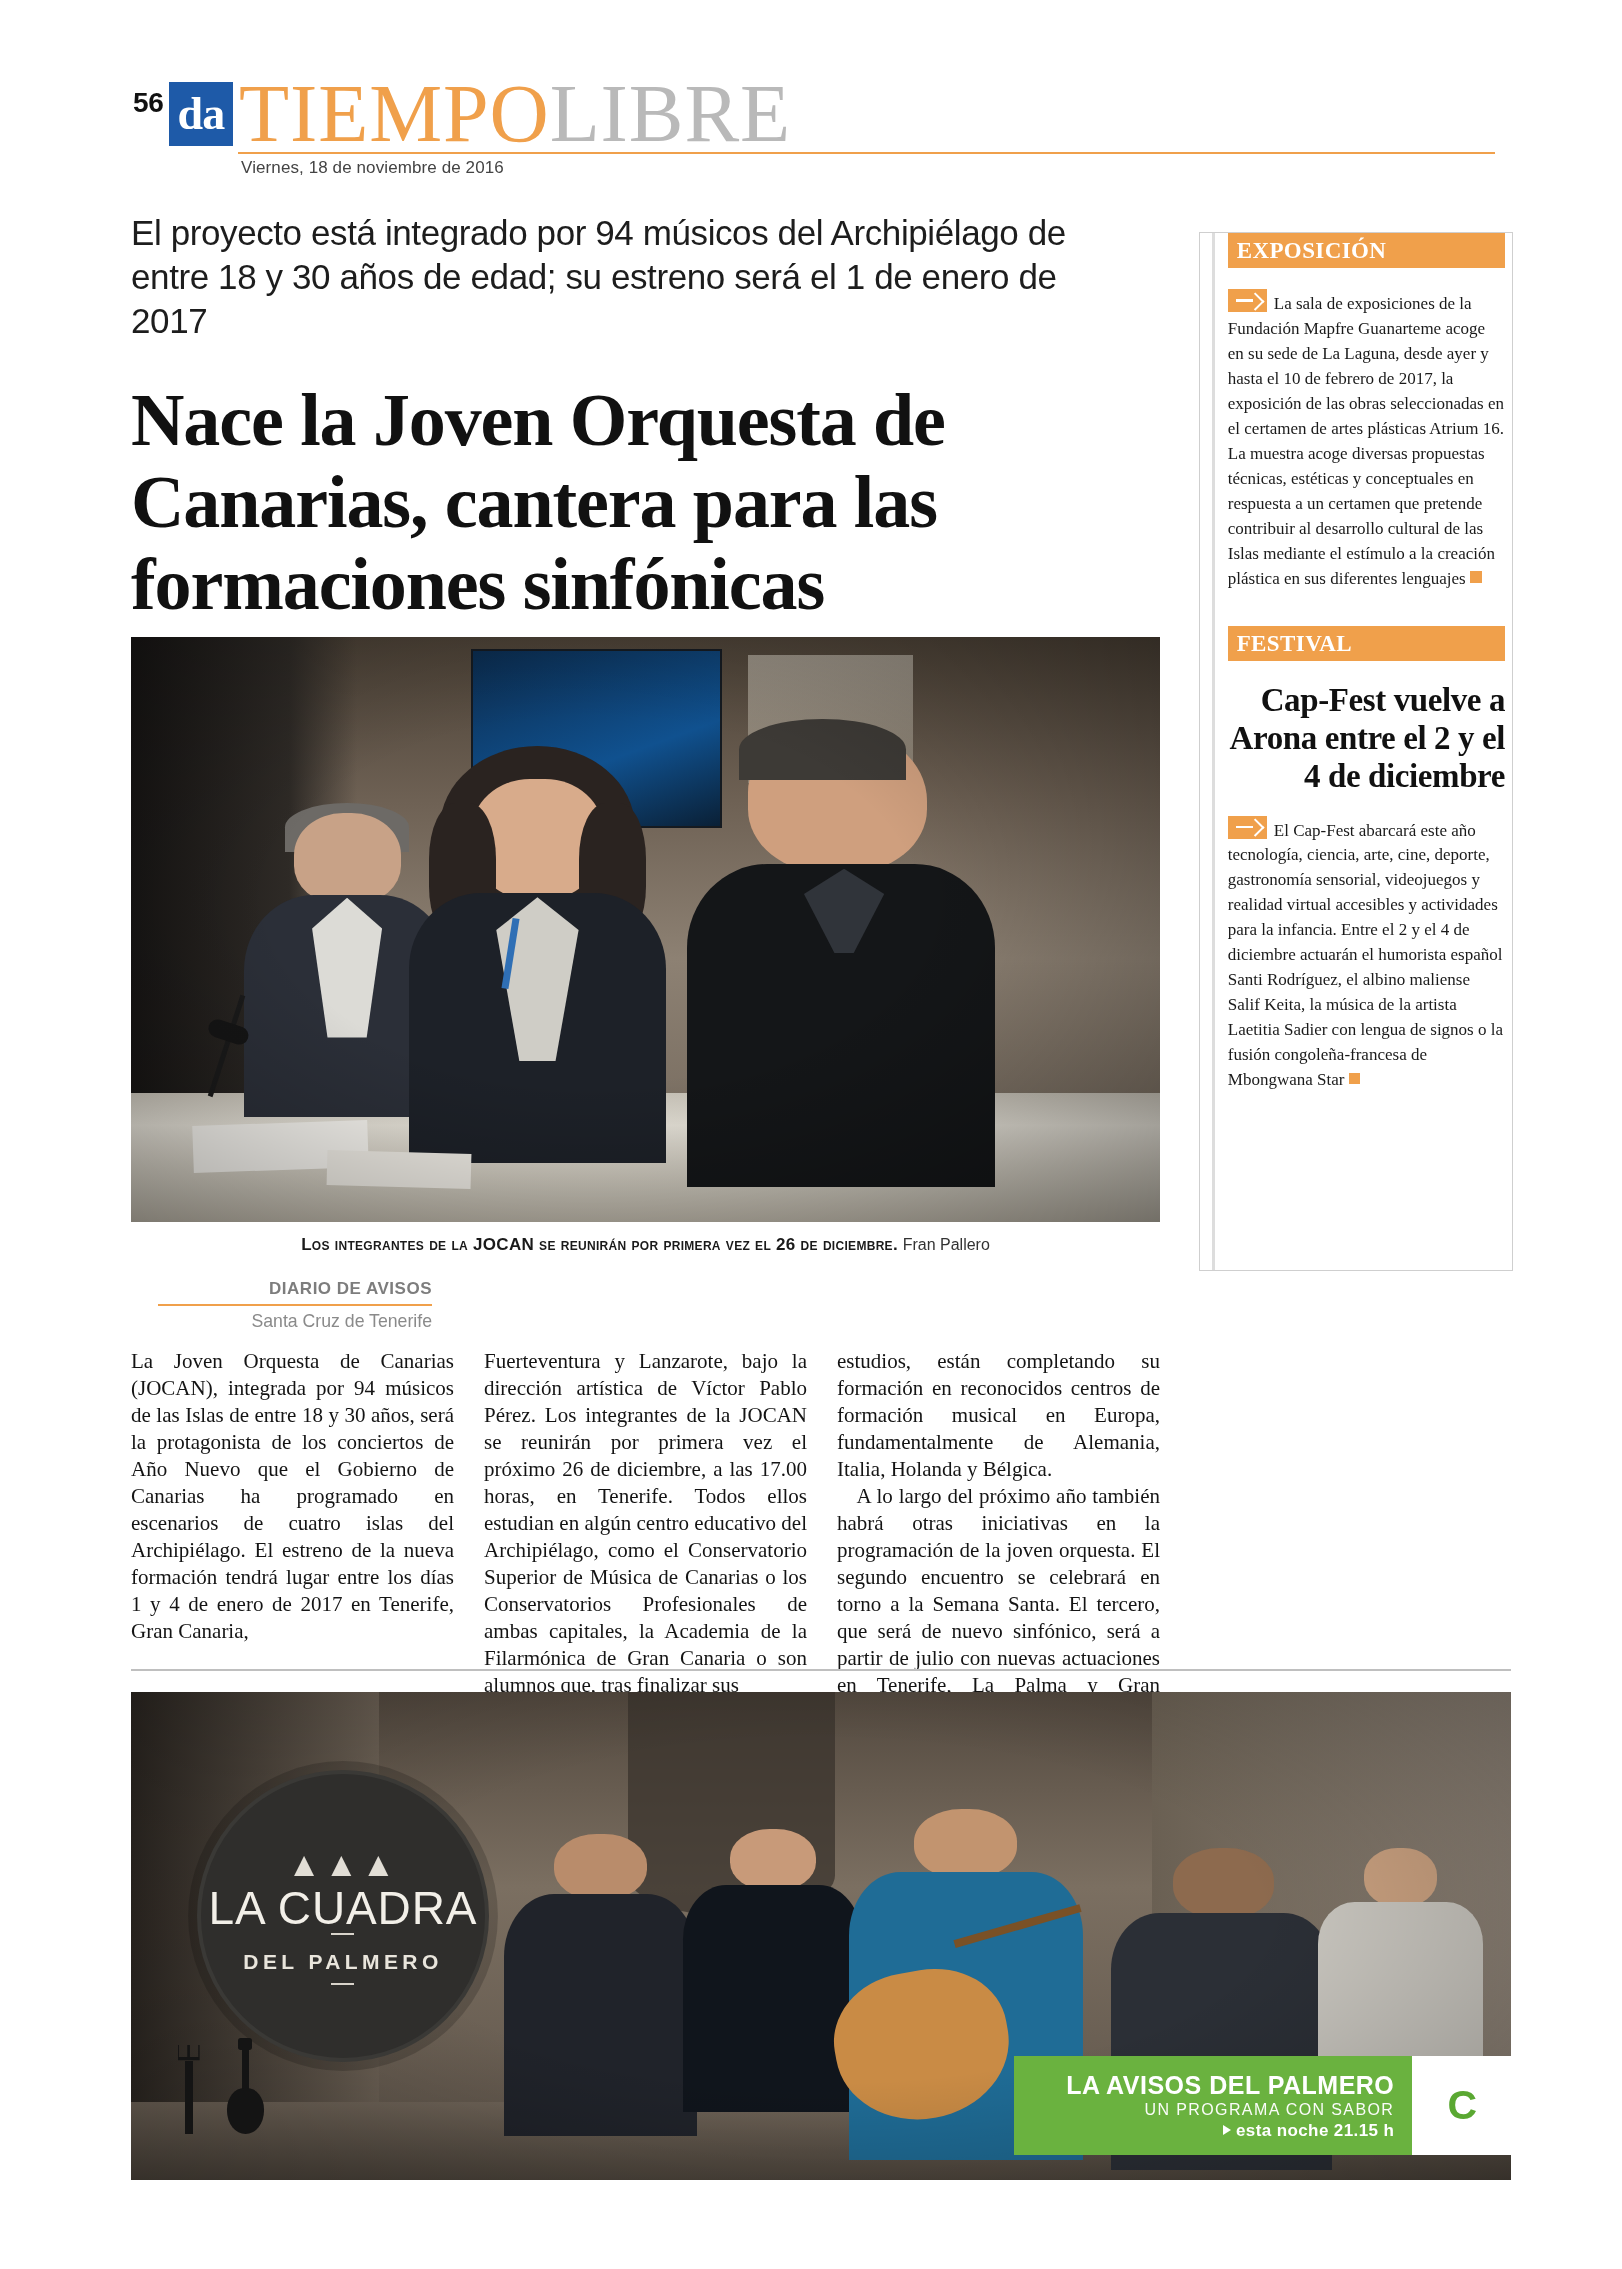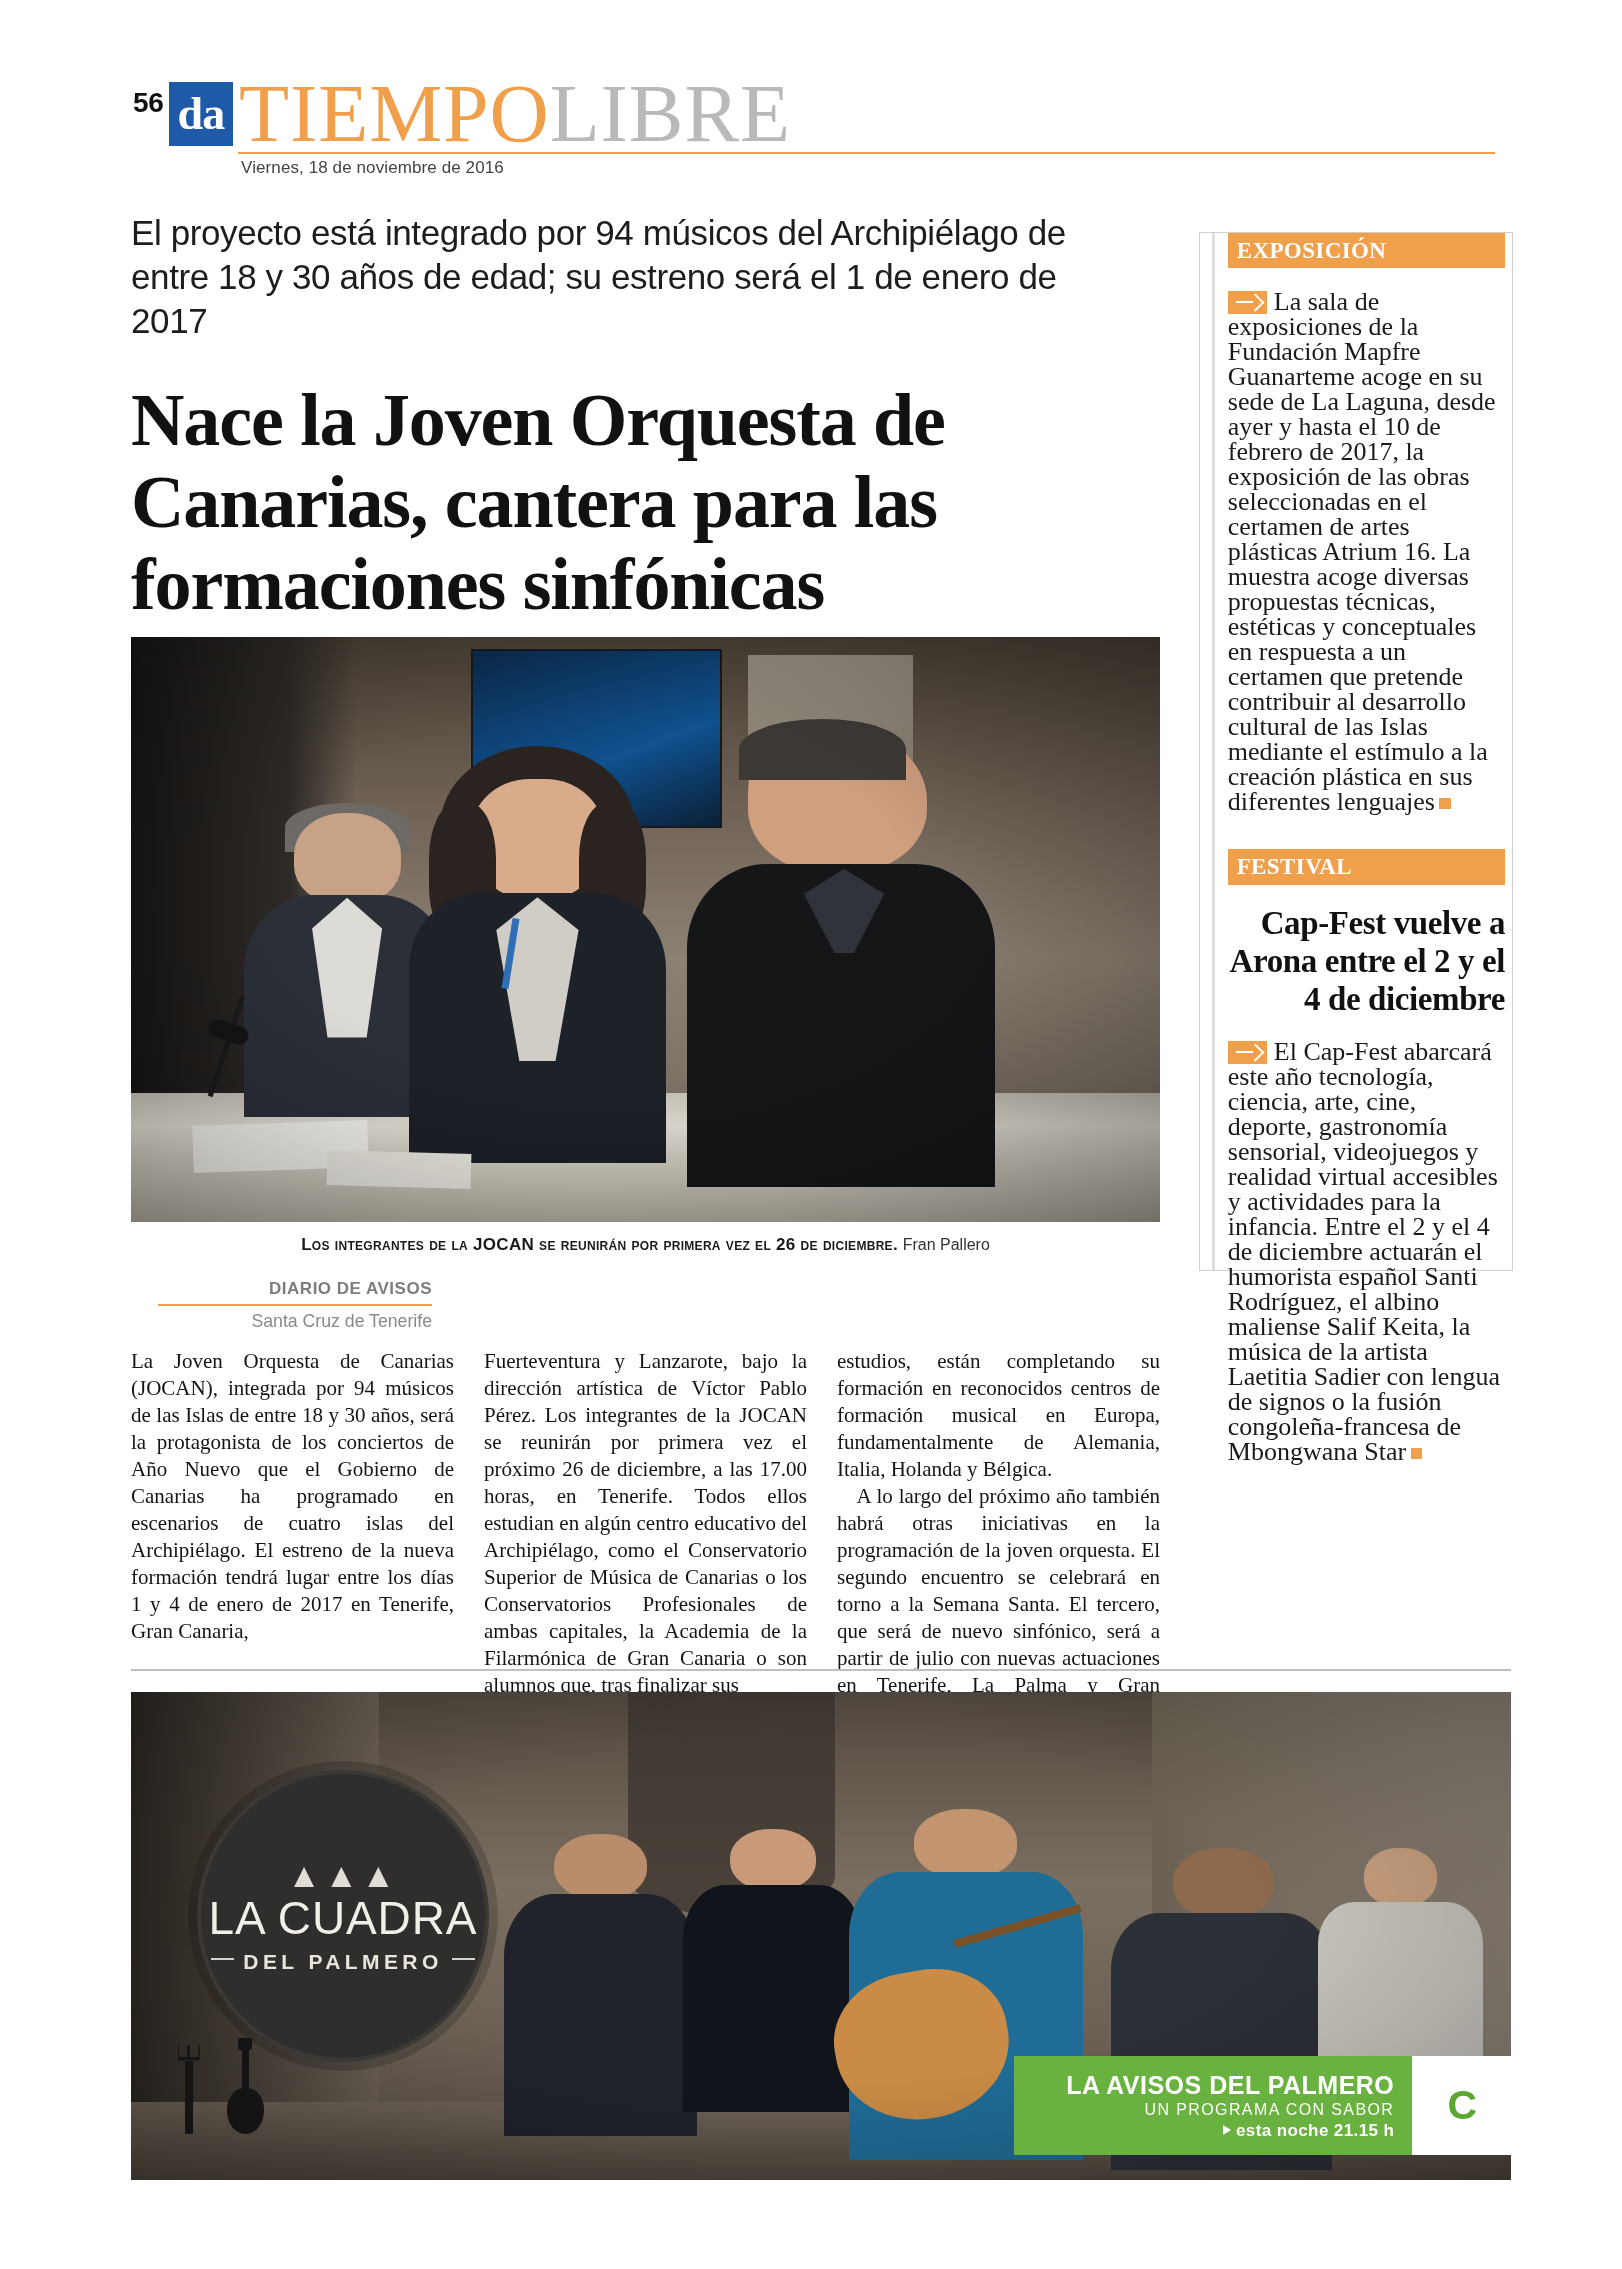--- a/index.html
+++ b/index.html
@@ -140,21 +140,21 @@
     font-size:23px;line-height:30px;padding:2.7px 8.9px;
     letter-spacing:0.4px;display:block;
   }
   .sb-title{
     font-family:"Liberation Serif",serif;font-weight:bold;
     font-size:33px;line-height:38px;text-align:right;
     color:#111;margin:19.5px 0 0 0;letter-spacing:-0.4px;
   }
   .sb-body{
     font-family:"Liberation Serif",serif;
-    font-size:26px;line-height:25px;color:#1a1a1a;
+    font-size:17px;line-height:25px;color:#1a1a1a;
     margin-top:21px;text-align:left;
   }
   .arrow{
     display:inline-block;vertical-align:-3.5px;
     width:39px;height:23px;background:#f0a04b;
     position:relative;margin-right:7px;
   }
   .arrow:after{
     content:"";position:absolute;left:8px;top:9.8px;width:17.7px;height:2.7px;background:#fff;
   }
@@ -184,21 +184,21 @@
   }
   .ad-logo .fire{font-size:34px;color:#e2ded6;line-height:1;margin-bottom:1.8px;letter-spacing:3.5px;}
   .ad-logo .l1{
     font-family:"Liberation Sans",sans-serif;font-weight:normal;
     color:#f2efe8;font-size:46px;line-height:50px;letter-spacing:0.9px;
   }
   .ad-logo .l2{
     font-family:"Liberation Sans",sans-serif;font-weight:bold;
     color:#e9e5dc;font-size:21px;letter-spacing:4.4px;margin-top:7px;
   }
-  .ad-logo .l2wrap{display:flex;align-items:center;gap:8.9px;}
+  .ad-logo .l2wrap{display:flex;align-items:center;gap:8.9px;flex-direction:column;}
   .ad-logo .dash{width:23px;height:1.8px;background:#d9d4cb;}
   .ad-cutlery{position:absolute;left:43px;bottom:46px;width:106px;height:98px;}
   .fork{position:absolute;left:10.6px;bottom:0;width:8px;height:73px;background:#141414;}
   .fork:before{content:"";position:absolute;left:-7px;top:-16px;width:22px;height:19.5px;
     background:#141414;clip-path:polygon(0 0,6% 0,6% 62%,44% 62%,44% 0,56% 0,56% 62%,94% 62%,94% 0,100% 0,100% 78%,0 78%);}
   .guitar{position:absolute;left:51px;bottom:0;width:41px;height:89px;}
   .guitar .neck{position:absolute;left:17px;top:0;width:7px;height:46px;background:#141414;}
   .guitar .head{position:absolute;left:13.3px;top:-7px;width:14px;height:11.5px;background:#141414;border-radius:2.7px;}
   .guitar .body{position:absolute;left:1.8px;bottom:0;width:37px;height:46px;background:#141414;border-radius:46% 46% 50% 50%;}
   .g1{position:absolute;left:27%;bottom:9%;width:14%;height:62%;}

